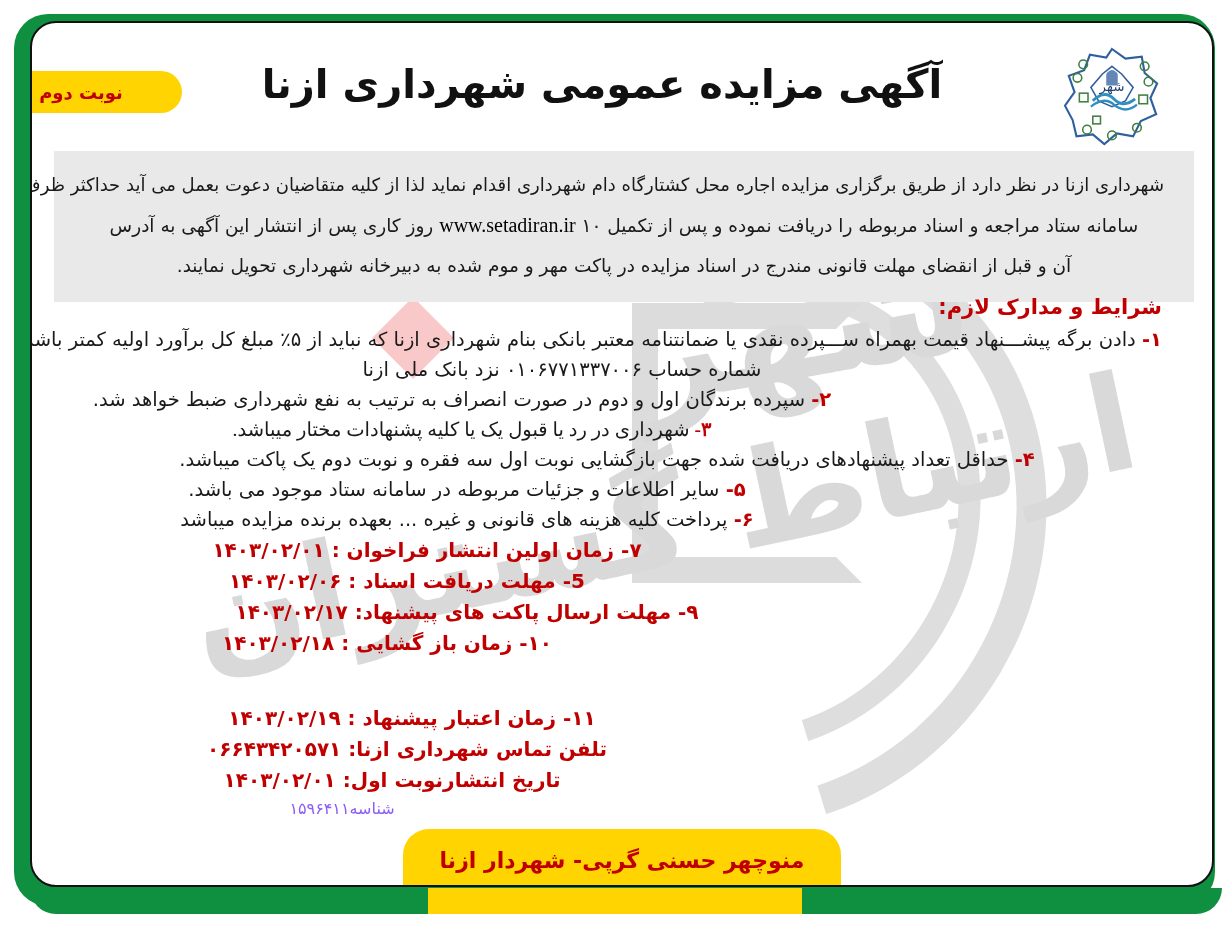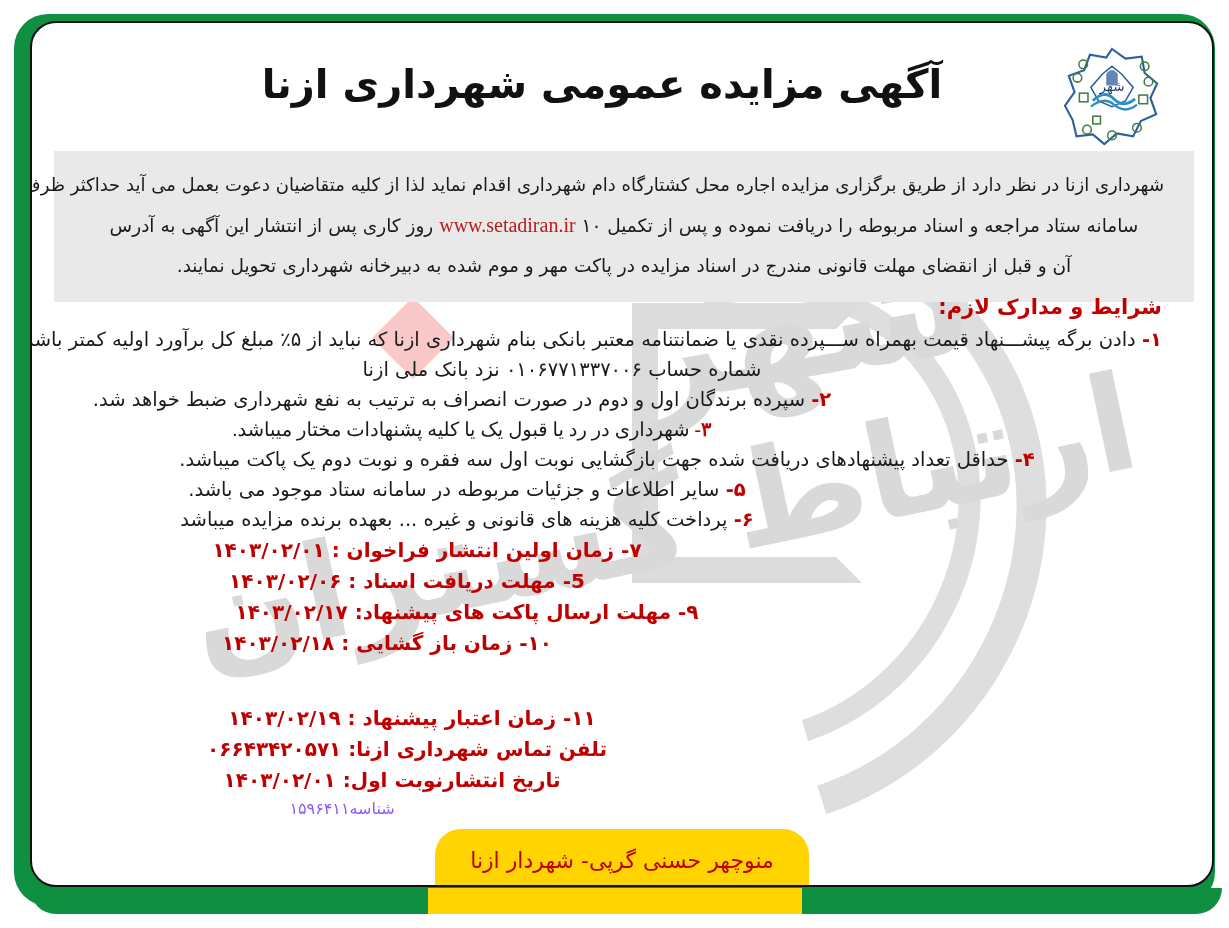--- a/index.html
+++ b/index.html
@@ -160,21 +160,21 @@
     font-size: 18.5px;
     line-height: 40px;
     text-align: justify;
     direction: rtl;
     white-space: nowrap;
   }
   .intro-line.l1 { letter-spacing: -0.9px; font-size: 18px; }
   .intro-line.l2 { text-align: center; }
   .intro-line.l3 { text-align: center; }
   .url {
-    color: #b91c1c;
+    color: #000000;
     font-family: "Liberation Serif", serif;
     font-size: 20px;
     direction: ltr;
     unicode-bidi: embed;
   }
 
   
   .conditions {
     position: absolute;
     right: 30px;
@@ -242,30 +242,30 @@
     direction: rtl;
     white-space: nowrap;
   }
 
   
   .footer-badge {
     position: absolute;
     left: 50%;
     transform: translateX(-50%);
     bottom: -6px;
-    width: 374px;
+    width: 438px;
     height: 62px;
     background: #ffd400;
     border-radius: 26px 26px 0 0;
     display: flex;
     align-items: center;
     justify-content: center;
     color: #c00000;
     font-size: 22px;
-    font-weight: 400;
+    font-weight: 700;
   }
   .footer-green-strip {
     position: absolute;
     left: 30px;
     bottom: 14px;
     width: 1192px;
     height: 26px;
     background: #0f9040;
     border-radius: 0 0 30px 30px;
   }
@@ -291,20 +291,21 @@
     <div class="wm-layer">
       <div class="wm-arc wm-arc-a"></div>
       <div class="wm-arc wm-arc-b"></div>
       <div class="wm-bracket"></div>
       <div class="wm-text wm-shahr">شهر</div>
       <div class="wm-text wm-main">ارتباط گستران</div>
       <div class="wm-diamond"></div>
     </div>
 
     <div class="header">
+      <div class="badge-noubat">نوبت دوم</div>
       <div class="main-title">آگهی مزایده عمومی شهرداری ازنا</div>
 
       <div class="logo">
         <svg viewBox="0 0 100 108" width="96" height="104" aria-hidden="true">
           <polygon points="50,4 64,14 81,12 84,29 97,40 90,55 96,72 80,79 72,95 55,92 42,103 30,93 13,95 9,78 1,63 11,49 5,32 21,26 27,10 44,13" fill="#ffffff" stroke="#2e5f9e" stroke-width="2.2"></polygon>
           <polygon points="50,22 60,30 72,44 64,58 50,64 36,58 28,44 40,30" fill="none" stroke="#2e5f9e" stroke-width="1.6"></polygon>
           <path d="M30,58 Q42,46 52,56 Q62,66 74,56" fill="none" stroke="#2e8fc0" stroke-width="3"></path>
           <path d="M28,64 Q42,53 52,62 Q64,72 76,62" fill="none" stroke="#2e8fc0" stroke-width="2.4"></path>
           <path d="M44,30 Q50,22 56,30 L56,42 L44,42 Z" fill="#2e5f9e" opacity="0.75"></path>
           <text x="50" y="48" font-size="14" fill="#1f3f6e" text-anchor="middle" font-family="'DejaVu Sans',sans-serif">شهر</text>

